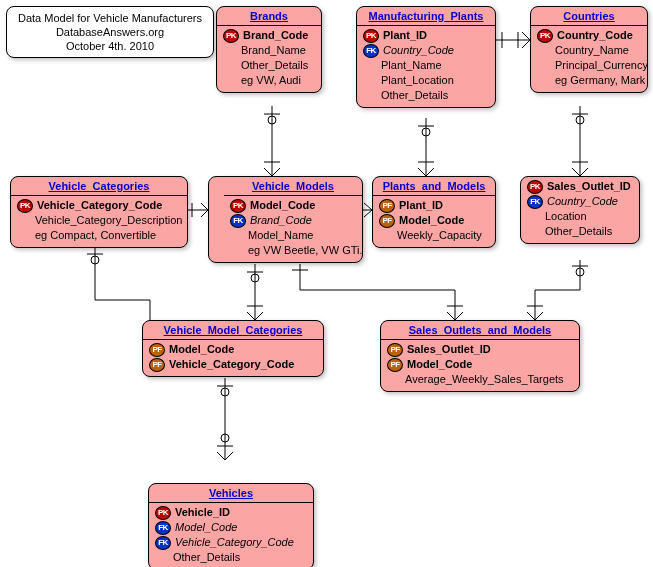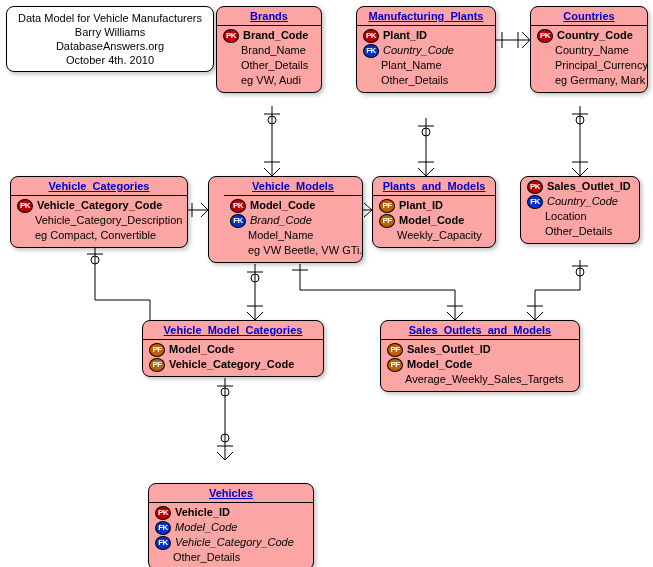--- a/index.html
+++ b/index.html
@@ -162,21 +162,20 @@
   <line x1="217" y1="386" x2="233" y2="386"></line>
   <circle cx="225" cy="392" r="4"></circle>
   <line x1="217" y1="452" x2="225" y2="460"></line>
   <line x1="233" y1="452" x2="225" y2="460"></line>
   <line x1="217" y1="446" x2="233" y2="446"></line>
   <circle cx="225" cy="438" r="4"></circle>
 </svg>
 
 <div class="note" style="left:6px; top:6px; width:190px;">
   <div>Data Model for Vehicle Manufacturers</div>
-  <div>Barry Williams</div>
   <div>DatabaseAnswers.org</div>
   <div>October 4th. 2010</div>
 </div>
 
 <div class="entity" style="left:216px; top:6px; width:104px;">
   <div class="entity-title">Brands</div>
   <div class="entity-body">
         <div class="row bold">
           <span class="key pk">PK</span>
           <span class="txt">Brand_Code</span>
@@ -206,20 +205,24 @@
         <div class="row italic">
           <span class="key fk">FK</span>
           <span class="txt">Country_Code</span>
         </div>
         <div class="row">
           <span class="spacer"></span>
           <span class="txt">Plant_Name</span>
         </div>
         <div class="row">
           <span class="spacer"></span>
+          <span class="txt">Plant_Location</span>
+        </div>
+        <div class="row">
+          <span class="spacer"></span>
           <span class="txt">Other_Details</span>
         </div>
       </div>
 </div>
 
 <div class="entity" style="left:530px; top:6px; width:116px;">
   <div class="entity-title">Countries</div>
   <div class="entity-body">
         <div class="row bold">
           <span class="key pk">PK</span>

